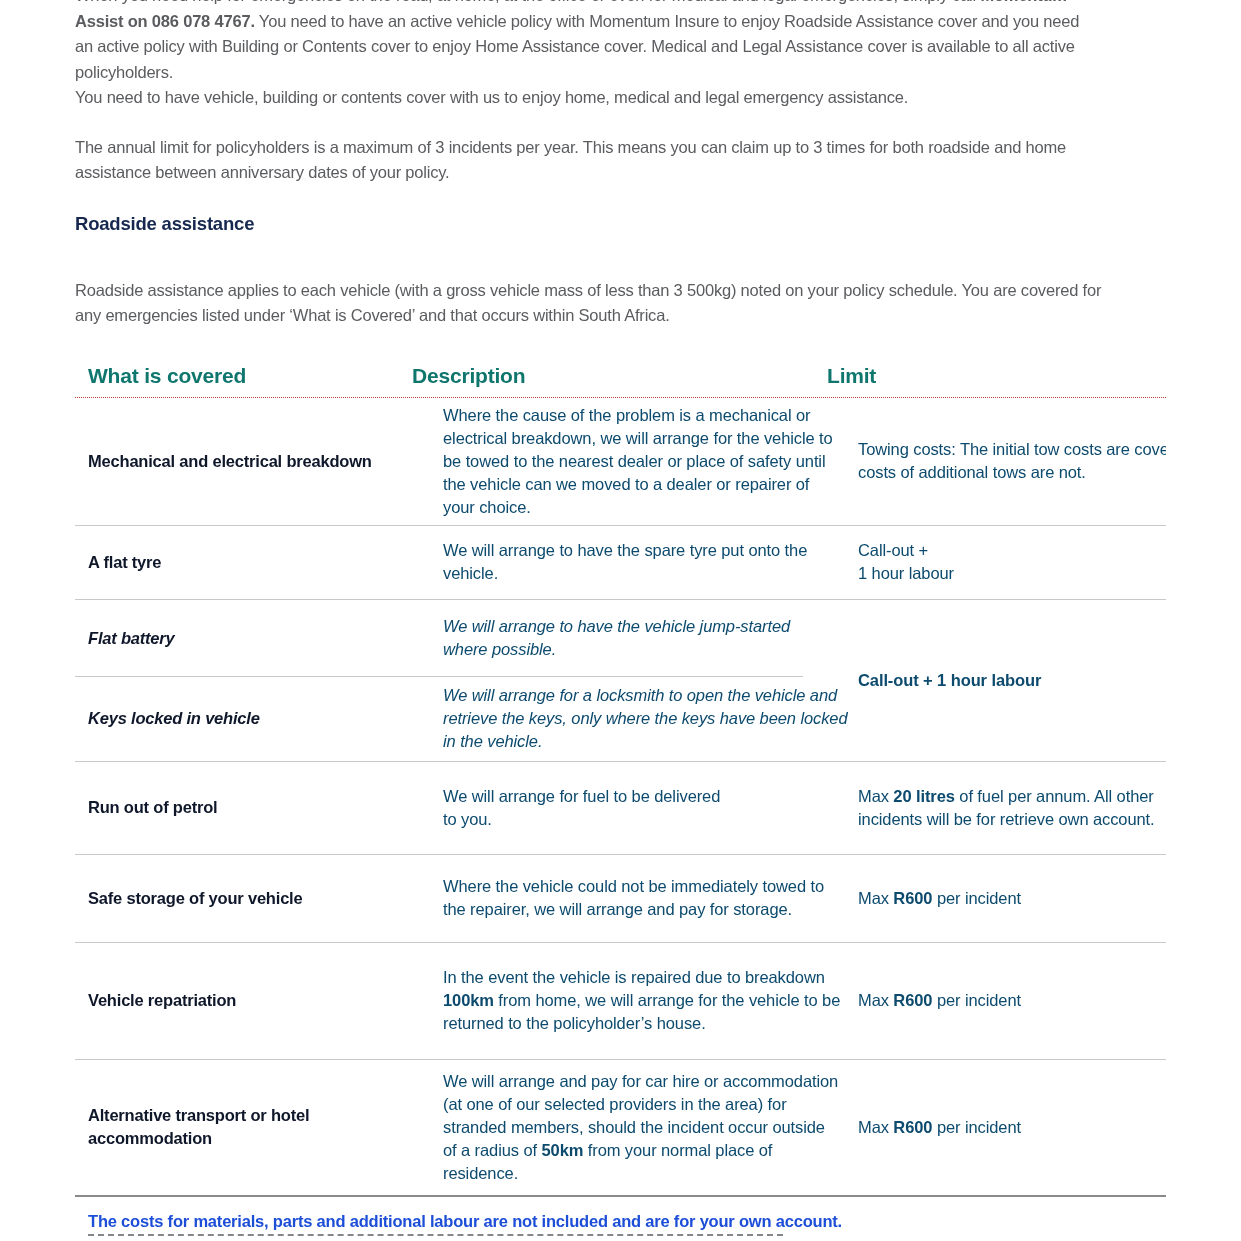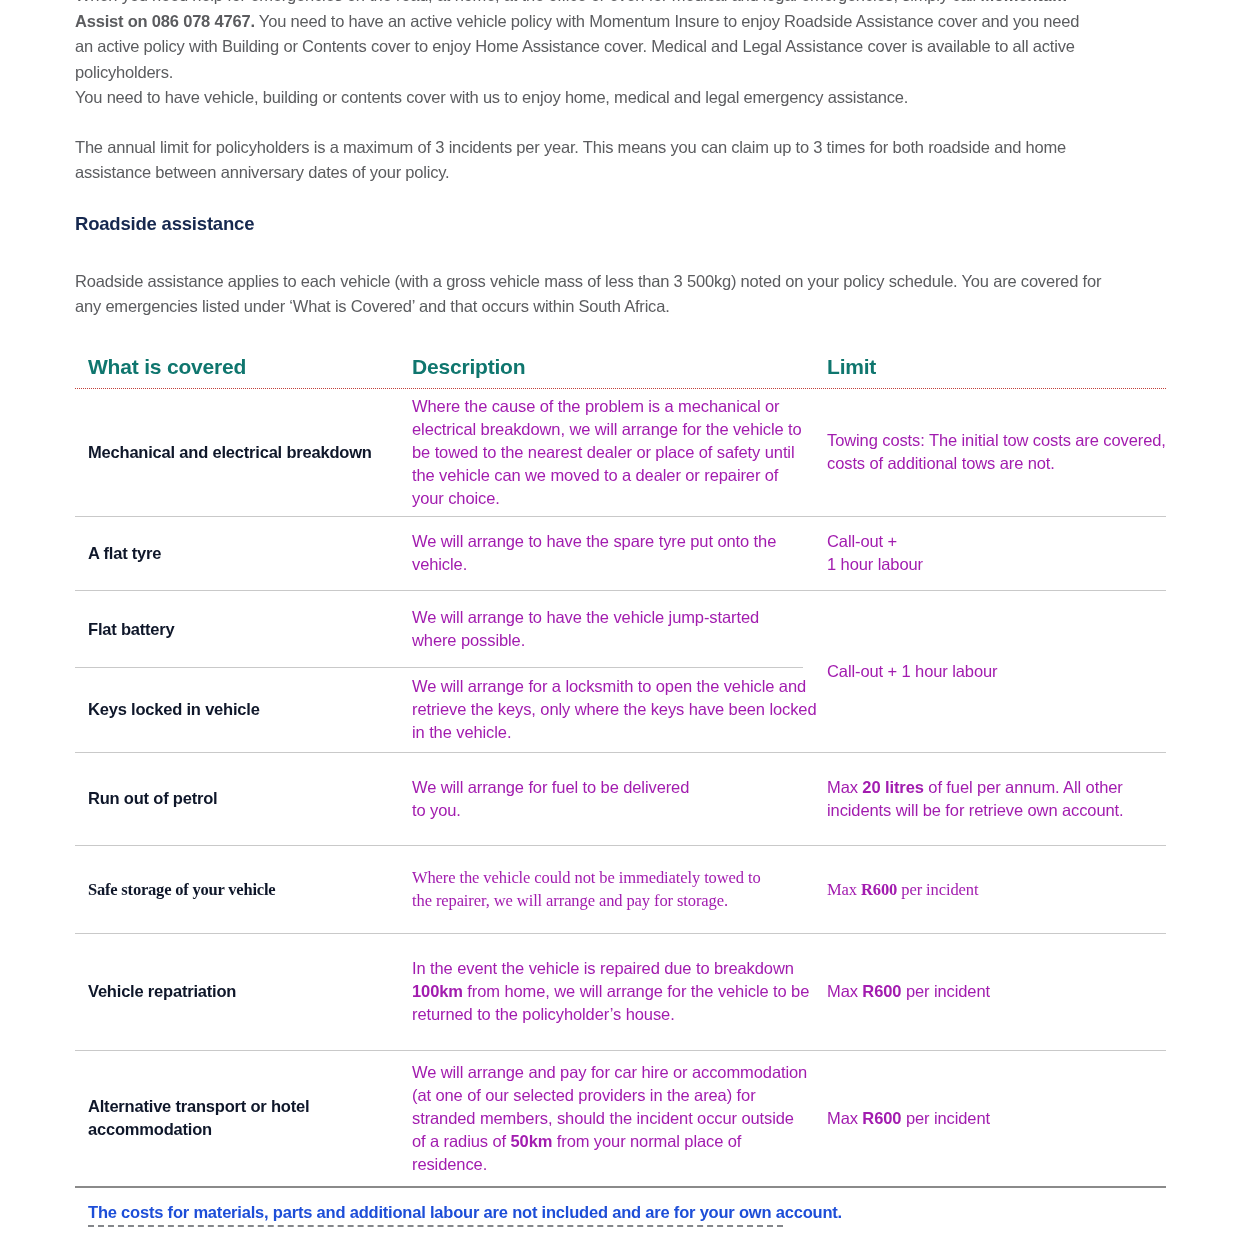--- a/index.html
+++ b/index.html
@@ -17,57 +17,57 @@
     font-size:16.5px;line-height:25.5px;letter-spacing:-0.2px;color:#5b5c5f;
   }
   .para .ln{white-space:nowrap;}
   .b{font-weight:bold;}
   .p2{}
   .p3{margin-top:24px;}
   .section-heading{
     margin-top:26px;font-size:18.5px;line-height:24px;font-weight:bold;
     color:#16284f;letter-spacing:-0.2px;
   }
-  .p4{margin-top:33px;}
+  .p4{margin-top:42px;}
 
   
   .ctable{margin-top:24px;}
   .thead{
     display:grid;grid-template-columns:337px 415px 1fr;
     align-items:end;height:45px;box-sizing:border-box;padding-bottom:11px;
     border-bottom:1px dotted #c2403a;
     color:#0f766e;font-weight:bold;font-size:21px;line-height:20px;letter-spacing:-0.2px;
   }
   .thead .hc1{padding-left:13px;}
   .trow{
     display:grid;grid-template-columns:337px 415px 1fr;
     align-items:center;border-bottom:1px solid #c9c9c9;box-sizing:border-box;
   }
   .covered{
     padding-left:13px;font-weight:bold;font-size:16.5px;line-height:23px;
     color:#0f172a;letter-spacing:-0.2px;padding-right:24px;
   }
-  .cell{font-size:16.5px;line-height:23px;letter-spacing:-0.1px;color:#a21caf;}
+  .cell{font-size:16.5px;line-height:23px;letter-spacing:-0.1px;color:#0c4a6e;margin-left:31px;}
   .cell .ln{white-space:nowrap;}
   .h128{min-height:128px;} .h74{min-height:74px;} .h93{min-height:93px;}
-  .h88{min-height:88px;font-family:Liberation Serif, serif;} .h117{min-height:117px;} .h137{min-height:137px;}
+  .h88{min-height:88px;} .h117{min-height:117px;} .h137{min-height:137px;}
 
   
   .rowgroup{display:flex;border-bottom:1px solid #c9c9c9;box-sizing:border-box;}
-  .rg-left{width:752px;}
+  .rg-left{width:752px;font-style:italic;}
   .subrow{
     display:grid;grid-template-columns:337px 1fr;align-items:center;
     position:relative;box-sizing:border-box;
   }
   .subrow.h77{min-height:77px;} .subrow.h84{min-height:84px;}
   .subrow.partline::after{
     content:"";position:absolute;left:0;bottom:0;width:728px;
     border-bottom:1px solid #c9c9c9;
   }
-  .rg-right{flex:1;display:flex;align-items:center;}
+  .rg-right{flex:1;display:flex;align-items:center;font-weight:bold;}
 
   .table-bottom{border-bottom:2px solid #8a8a8a;}
   .footnote{
     margin-top:13px;font-weight:bold;font-size:16.5px;line-height:23px;
     color:#1d4ed8;letter-spacing:-0.2px;padding-left:13px;white-space:nowrap;
   }
   .next-line-stub{
     margin-top:1px;margin-left:13px;width:695px;height:0;
     border-top:2px dashed #83868a;
   }

